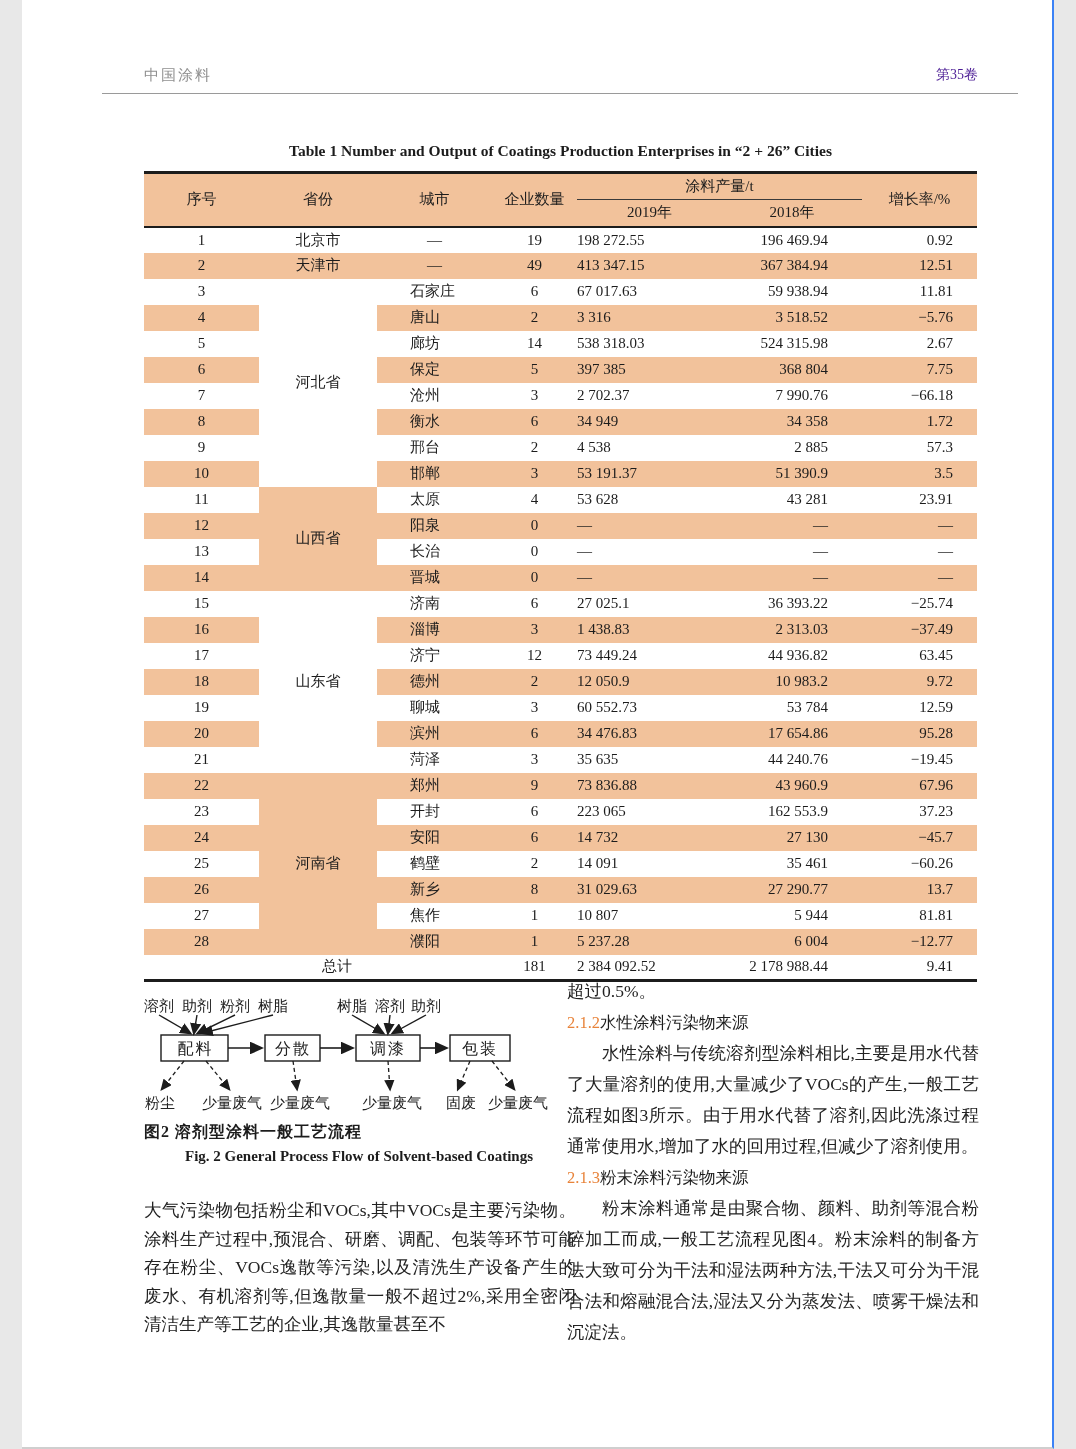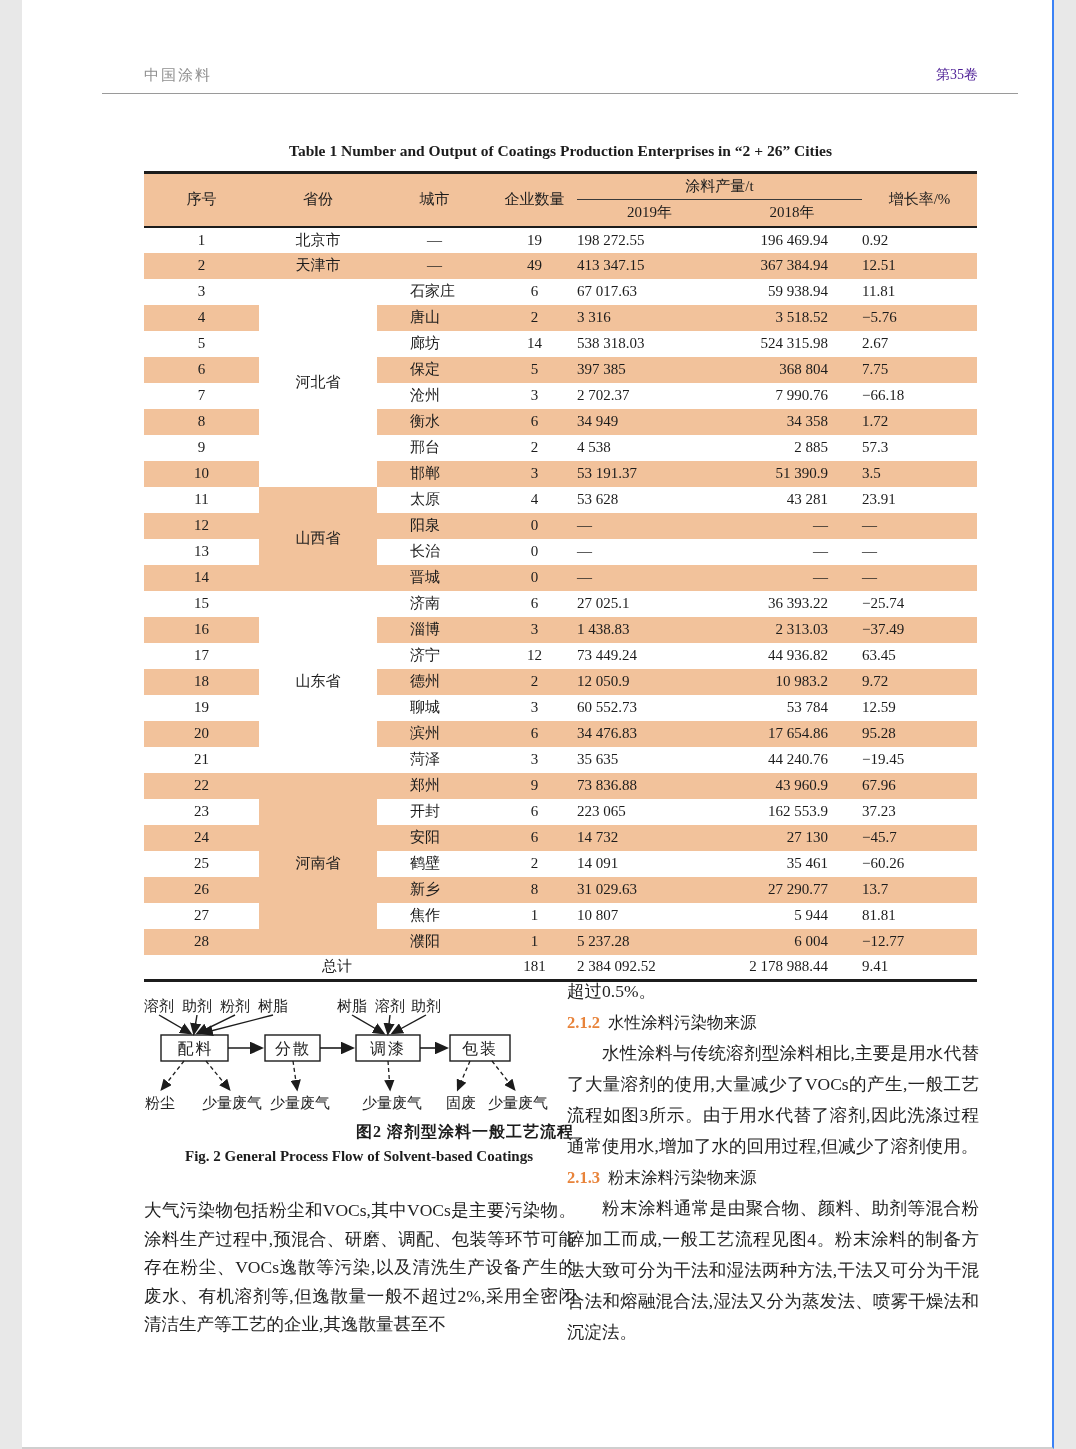--- a/index.html
+++ b/index.html
@@ -31,39 +31,39 @@
   table.t th.group { border-bottom:1px solid #3a3a3a; }
   table.t td { height:26px; font-size:15px; vertical-align:middle; background:#ffffff; }
   table.t td.stripe { background:#f2c29b; }
   .c-index { text-align:center; }
   .c-prov  { text-align:center; }
   .c-city  { text-align:left; padding-left:33px; }
   .c-city.dash { text-align:center; padding-left:0; }
   .c-ent   { text-align:center; }
   .c-n19   { text-align:left; padding-right:36px; }
   .c-n18   { text-align:right; padding-right:34px; }
-  .c-gr    { padding-right:24px; }
+  .c-gr    { text-align:right; padding-right:24px; }
   .c-total-label { text-align:center; padding-left:38px; }
 
   
   .fig { position:absolute; top:998px; left:118px; width:434px; }
   .fig svg text { font-family:"Liberation Serif","DejaVu Serif",serif; font-size:15px; fill:#222; }
   .fig svg text.boxlabel { font-size:16px; letter-spacing:2px; }
-  .fig-cap-zh { position:absolute; top:1122px; left:122px; width:430px; text-align:right;
+  .fig-cap-zh { position:absolute; top:1122px; left:122px; width:430px; text-align:left;
     font-size:16px; font-weight:bold; letter-spacing:1px; }
   .fig-cap-en { position:absolute; top:1148px; left:122px; width:430px; text-align:center;
     font-size:15px; font-weight:bold; }
 
   
   .para { font-size:17.5px; line-height:28.5px; text-align:justify; color:#222; }
   .left-col-para { position:absolute; top:1196px; left:122px; width:432px; }
   .right-col { position:absolute; top:976px; left:545px; width:412px; }
   .right-col .para { line-height:31px; }
   .sec-head { font-size:16.5px; line-height:31px; }
-  .sec-num { color:#e8833a; font-weight:bold; margin-right:8px; }
+  .sec-num { color:#e8833a; font-weight:normal; margin-right:0; }
   .indent { text-indent:2em; }
 
   
   .footer { position:absolute; top:1360px; left:117px; width:400px; height:50px; }
   .footer .bracket-top { position:absolute; left:0; top:6px; width:36px; height:3px; background:#2d4e86; }
   .footer .bracket-bar { position:absolute; left:29px; top:6px; width:7px; height:24px; background:#2d4e86; }
   .footer .pagenum { position:absolute; left:2px; top:9px; font-size:19px; font-weight:bold;
     font-style:italic; color:#2d4e86; }
   .footer .sec-zh { position:absolute; left:44px; top:4px; font-size:16px; color:#8494ab; letter-spacing:3px; }
   .footer .sec-en { position:absolute; left:44px; top:24px; font-size:10px; color:#bcc7d3; letter-spacing:0.5px; }

